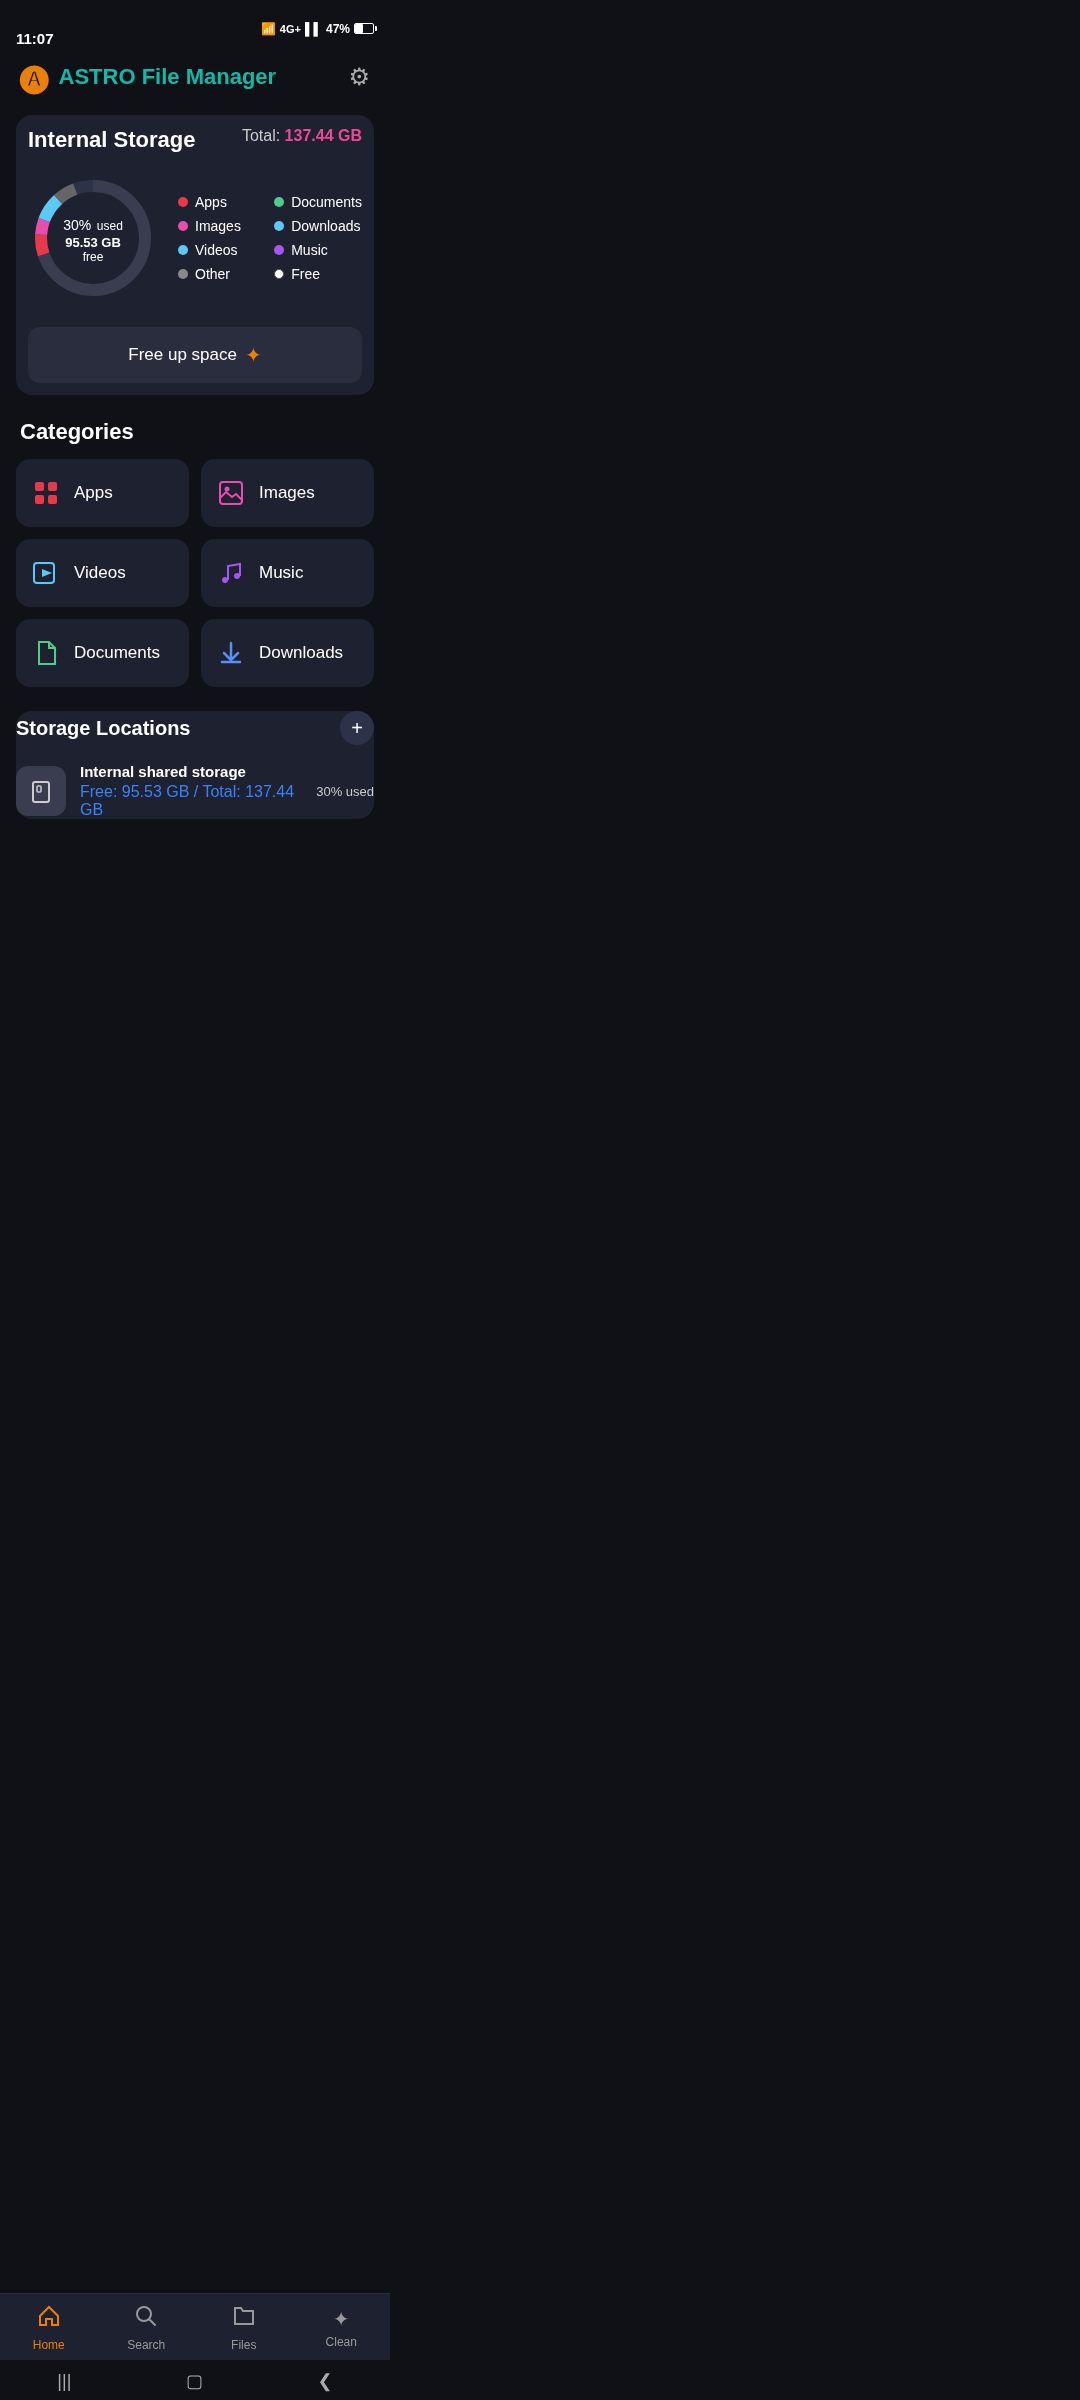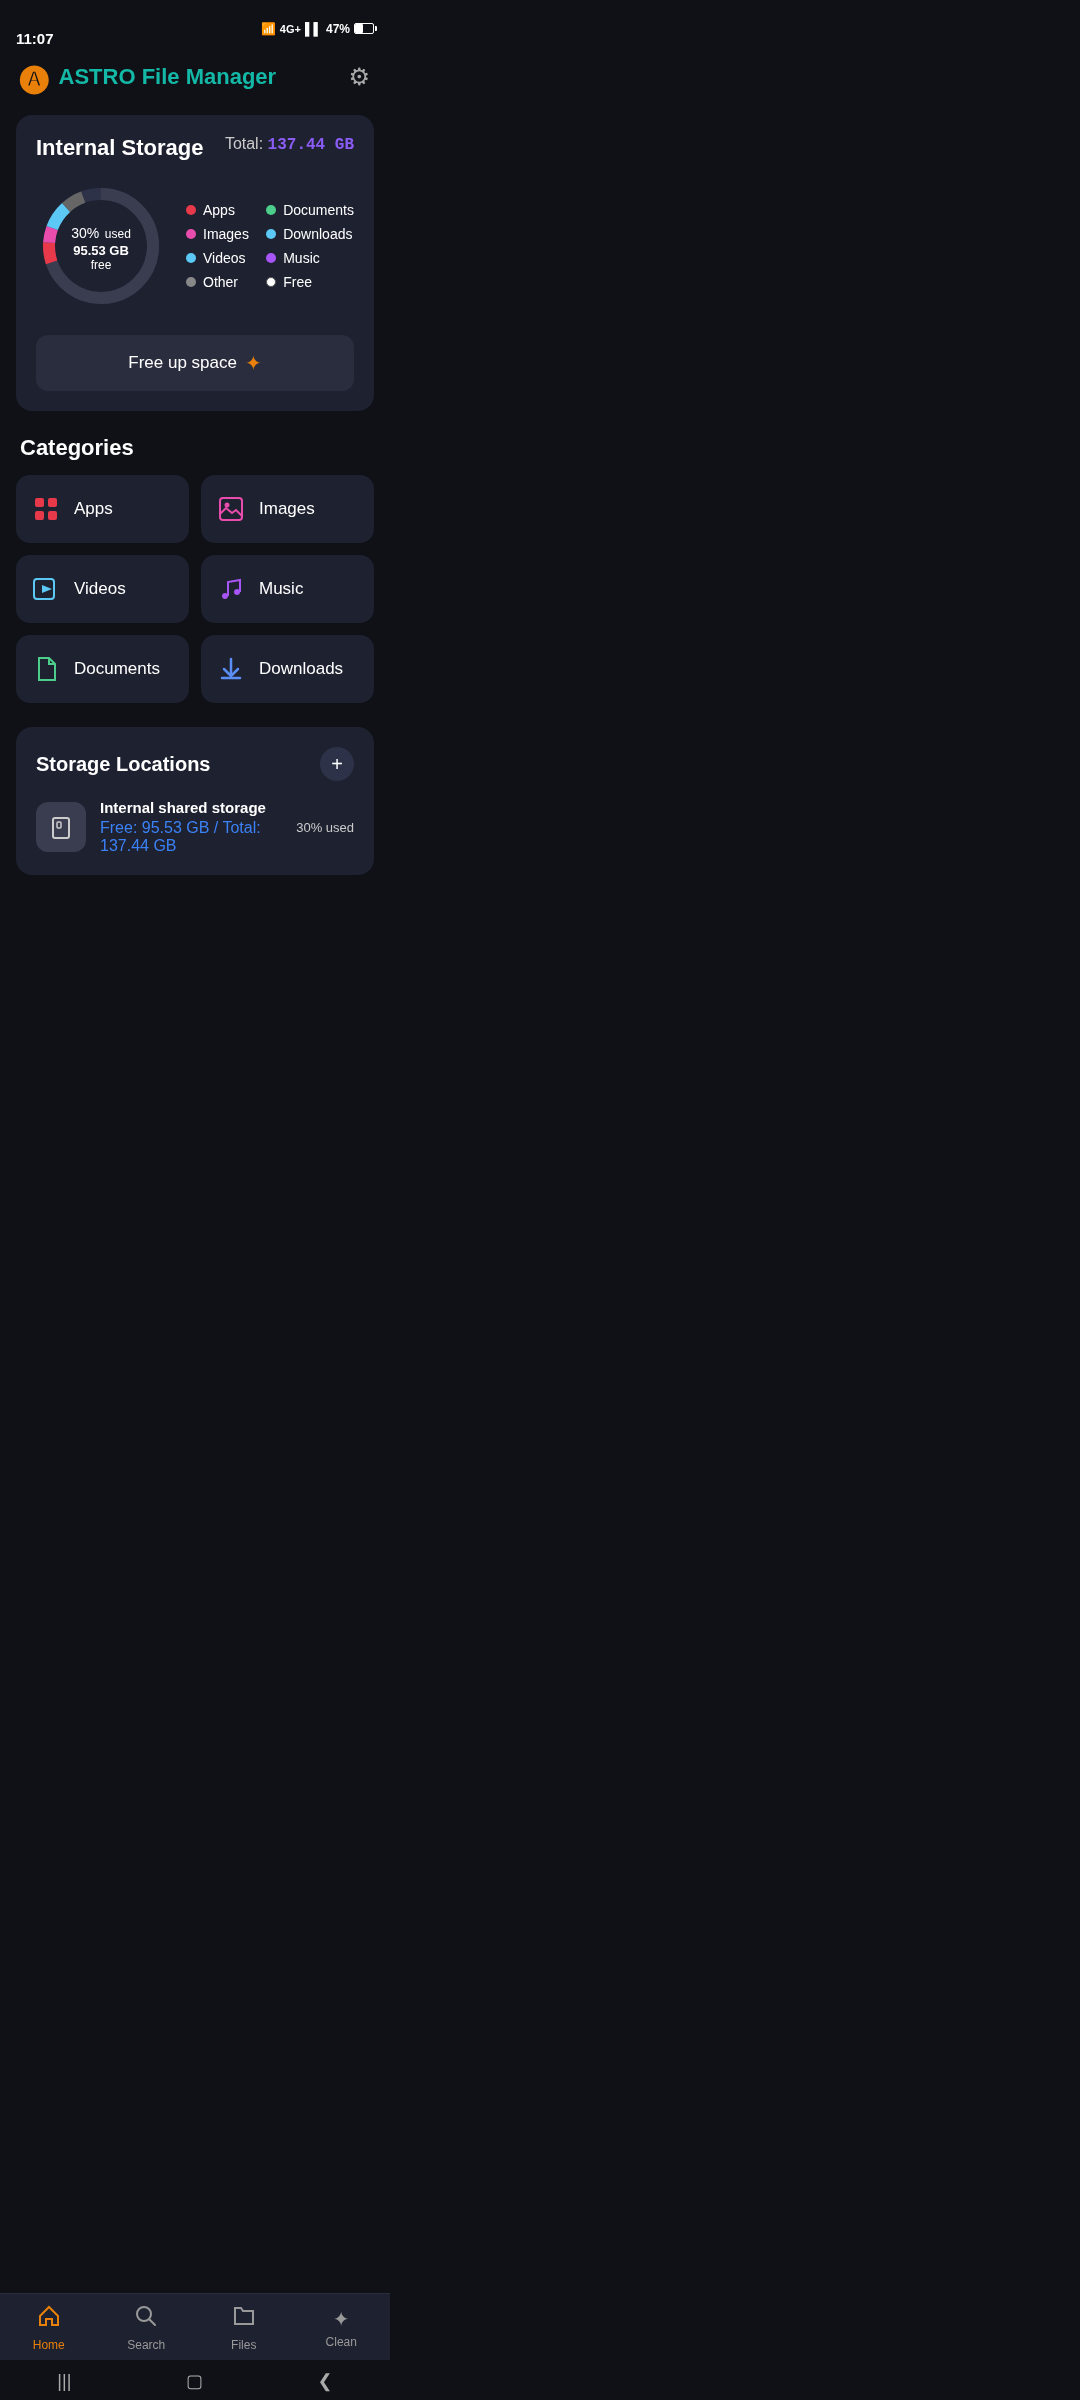--- a/index.html
+++ b/index.html
@@ -65,31 +65,31 @@
       font-size: 22px;
       font-weight: 600;
       color: #14b8a6;
     }
 
     
     .storage-card {
       margin: 8px 16px;
       background: #1e2130;
       border-radius: 16px;
-      padding: 20px;
+      padding: 12px;
     }
     .storage-header {
       display: flex;
       justify-content: space-between;
       align-items: flex-start;
       margin-bottom: 20px;
     }
     .storage-title { font-size: 22px; font-weight: 700; }
     .storage-total { font-size: 16px; color: #ccc; }
-    .storage-total strong { color: #8b5cf6; font-weight: 700; font-family: Liberation Mono, monospace; }
+    .storage-total strong { color: #ec4899; font-weight: 700; }
 
     .storage-chart-area {
       display: flex;
       align-items: center;
       gap: 20px;
       margin-bottom: 24px;
     }
 
     
     .donut-wrapper {
@@ -177,21 +177,20 @@
       width: 28px; height: 28px;
       display: flex; align-items: center; justify-content: center;
       font-size: 22px;
     }
 
     
     .storage-locations-card {
       margin: 24px 16px 90px;
       background: #1e2130;
       border-radius: 16px;
-      padding: 20px;
     }
     .storage-loc-header {
       display: flex;
       justify-content: space-between;
       align-items: center;
       margin-bottom: 18px;
     }
     .storage-loc-title { font-size: 20px; font-weight: 700; }
     .add-btn {
       width: 34px; height: 34px;

